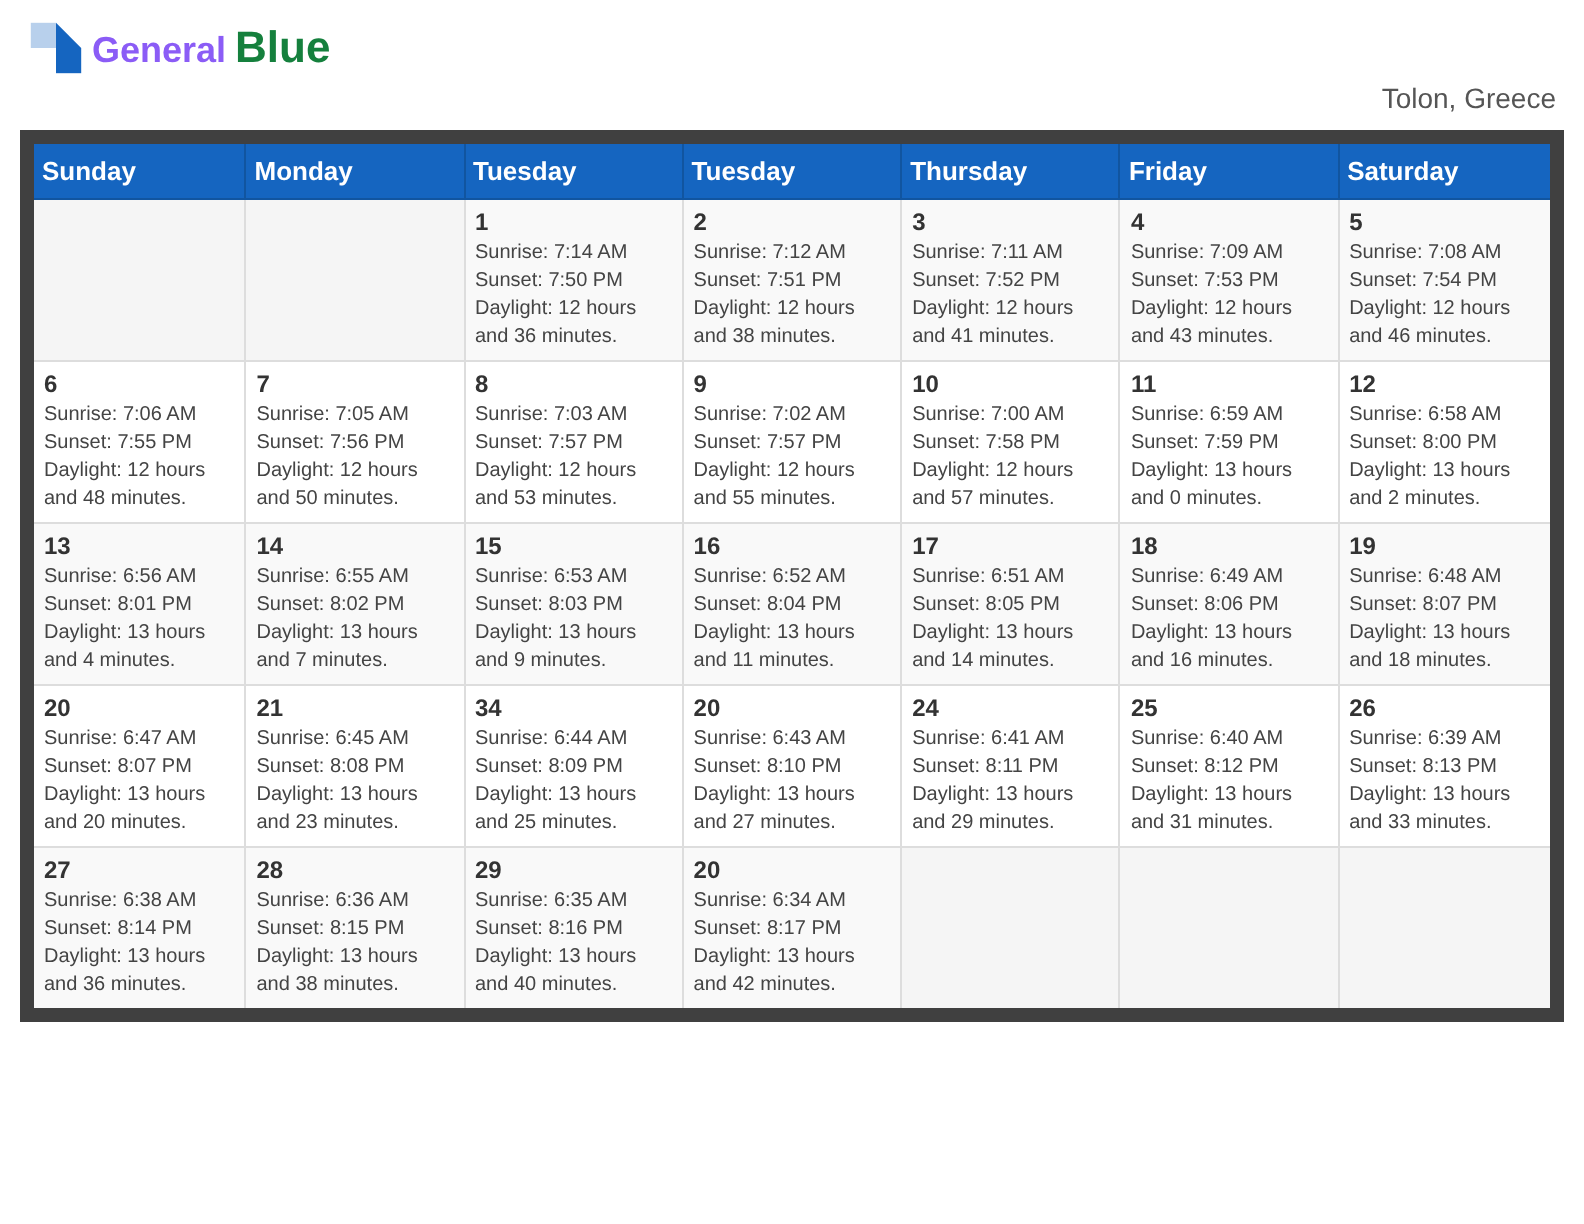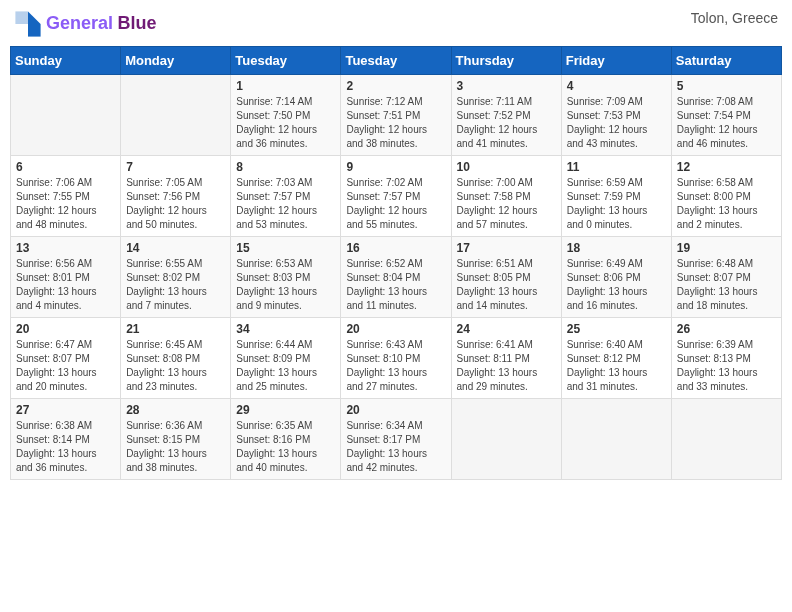--- a/index.html
+++ b/index.html
@@ -22,45 +22,46 @@
       align-items: center;
       gap: 4px;
     }
     .logo-text-general {
       font-size: 18px;
       font-weight: bold;
       color: #8b5cf6;
       line-height: 1.1;
     }
     .logo-text-blue {
-      font-size: 18px;
-      font-weight: bold;
-      color: #701a75;
+      font-size: 22px;
+      font-weight: bold;
+      color: #15803d;
       line-height: 1.1;
     }
     .logo-icon {
       width: 28px;
       height: 28px;
     }
     .title-block {
       text-align: right;
     }
     .month-title {
       font-size: 32px;
       color: #333;
       font-weight: normal;
     }
     .location {
       font-size: 14px;
       color: #555;
+      margin-top: 31px;
     }
     .calendar {
       width: 100%;
       border-collapse: collapse;
-      border: 1px solid #404040;
+      border: 7px solid #404040;
     }
     .calendar th {
       background-color: #1565c0;
       color: #fff;
       font-size: 13px;
       font-weight: bold;
       padding: 6px 4px;
       text-align: left;
       border: 1px solid #1155a0;
     }

